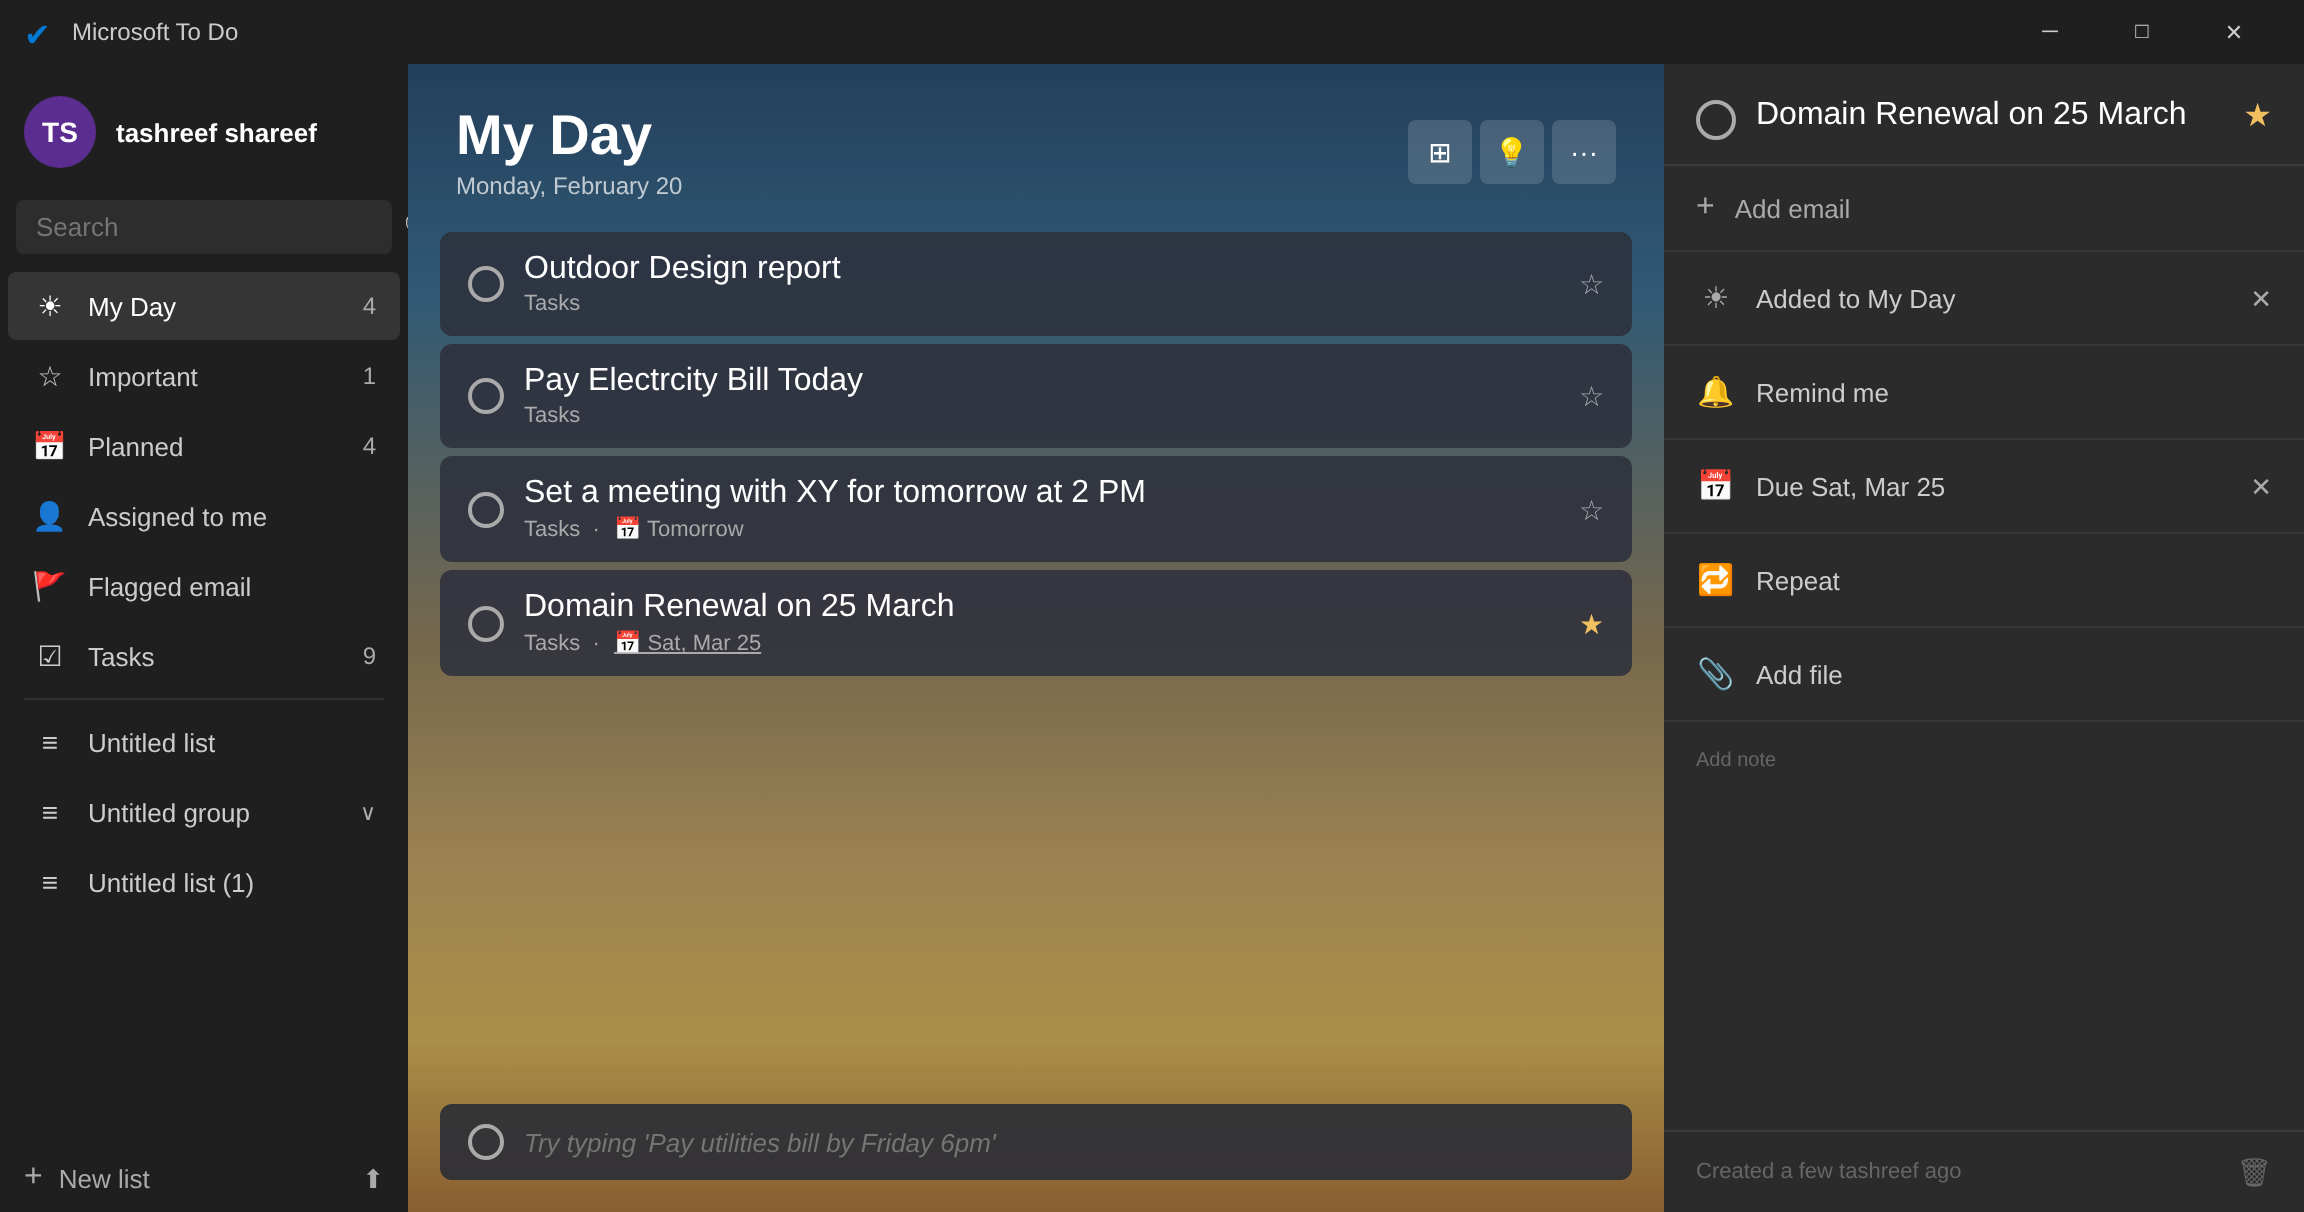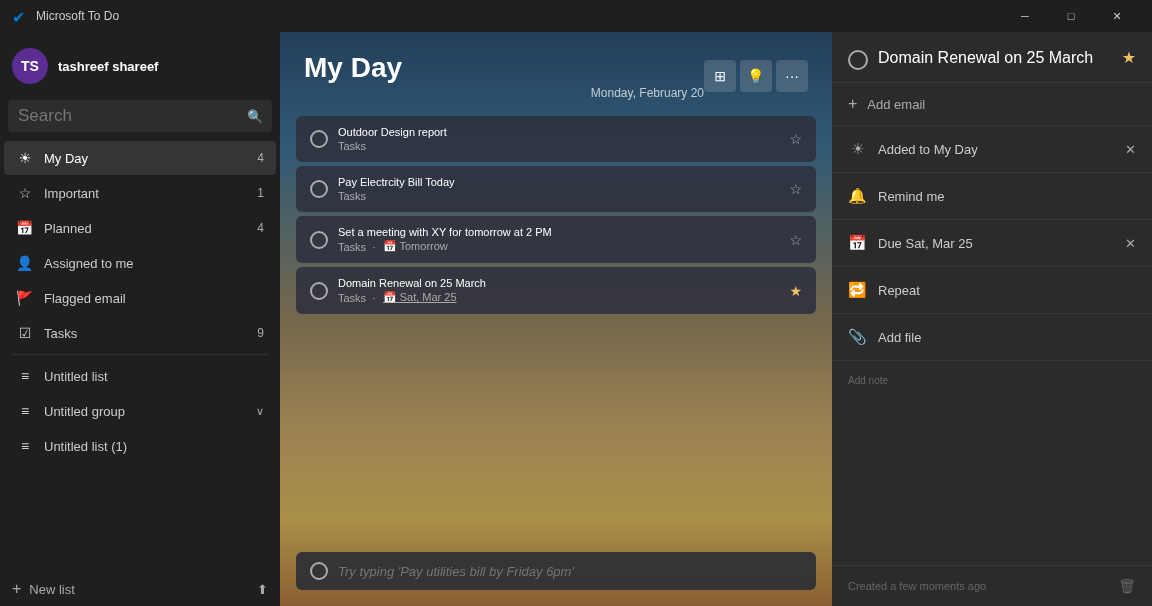--- a/index.html
+++ b/index.html
@@ -52,21 +52,21 @@
 
     
     .main-layout {
       display: flex;
       flex: 1;
       overflow: hidden;
     }
 
     
     .sidebar {
-      width: 280px;
+      width: 204px;
       background: #1f1f1f;
       display: flex;
       flex-direction: column;
       flex-shrink: 0;
     }
     .user-profile {
       display: flex;
       align-items: center;
       padding: 16px 12px;
       gap: 10px;
@@ -96,21 +96,21 @@
       display: flex;
       align-items: center;
       padding: 6px 10px;
       gap: 8px;
     }
     .search-bar input {
       background: transparent;
       border: none;
       outline: none;
       color: #aaa;
-      font-size: 17px;
+      font-size: 13px;
       flex: 1;
     }
     .search-icon-svg {
       color: #aaa;
       font-size: 13px;
     }
     .nav-items {
       flex: 1;
       overflow-y: auto;
     }
@@ -195,21 +195,20 @@
     .panel-title-block { flex: 1; }
     .panel-title {
       font-size: 28px;
       font-weight: 600;
       color: #fff;
     }
     .panel-subtitle {
       font-size: 12px;
       color: rgba(255,255,255,0.7);
       margin-top: 2px;
-      text-align: right;
     }
     .panel-actions {
       display: flex;
       gap: 4px;
       align-items: center;
     }
     .panel-action-btn {
       width: 32px;
       height: 32px;
       border-radius: 4px;
@@ -240,21 +239,21 @@
       cursor: pointer;
     }
     .task-checkbox {
       width: 18px;
       height: 18px;
       border-radius: 50%;
       border: 2px solid #aaa;
       flex-shrink: 0;
     }
     .task-info { flex: 1; }
-    .task-title { color: #fff; font-size: 11px; }
+    .task-title { color: #fff; font-size: 16px; }
     .task-meta { font-size: 11px; color: #aaa; margin-top: 2px; display: flex; align-items: center; gap: 4px; }
     .task-star { color: #aaa; font-size: 14px; cursor: pointer; }
     .task-star.starred { color: #f0c060; }
 
     .add-task-bar {
       margin: 8px 16px 16px 16px;
       background: rgba(40, 43, 54, 0.88);
       border-radius: 6px;
       padding: 10px 14px;
       display: flex;
@@ -546,18 +545,18 @@
     </div>
 
     <div class="right-action">
       <span class="right-action-icon">📎</span>
       <span class="right-action-label">Add file</span>
     </div>
 
     <div class="add-note">Add note</div>
 
     <div class="right-panel-footer">
-      <span class="footer-text">Created a few moments ago</span>
+      <span class="footer-text">Created a few tashreef ago</span>
       <span class="footer-icon">🗑</span>
     </div>
   </div>
 
 </div>
 
 </body></html>

